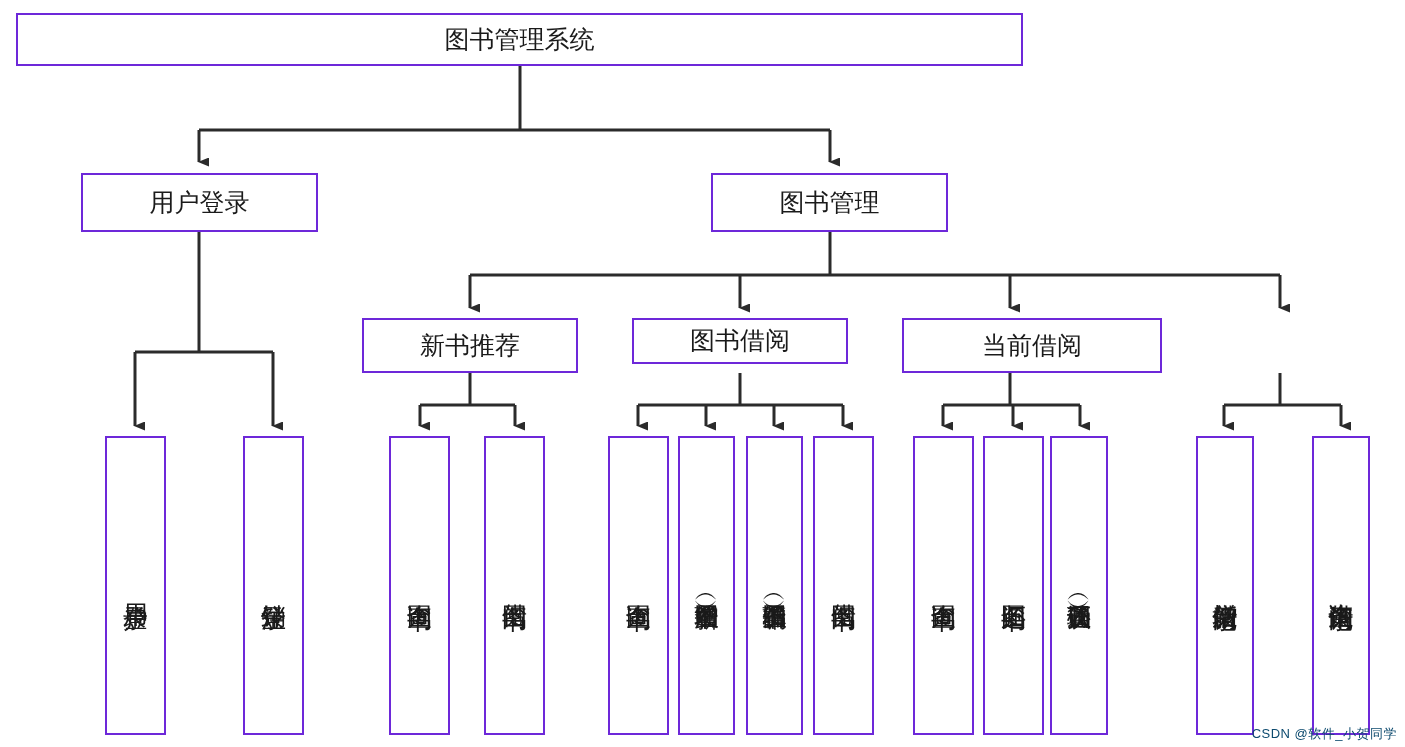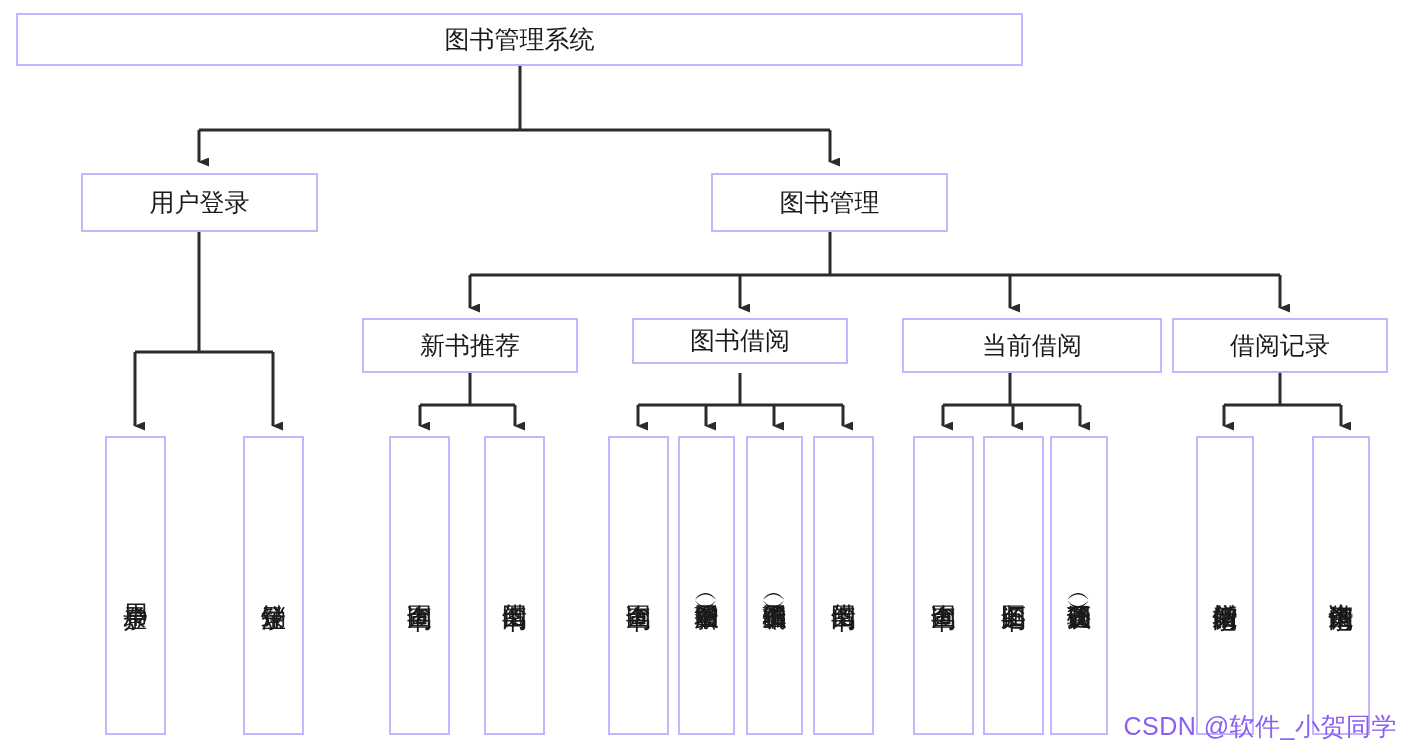--- a/index.html
+++ b/index.html
@@ -22,21 +22,21 @@
   #diagram-svg {
     position: absolute;
     left: 0;
     top: 0;
     width: 1405px;
     height: 747px;
   }
   .node-box {
     position: absolute;
     box-sizing: border-box;
-    border: 2px solid #c4b5fd;
+    border: 2px solid #6d28d9;
     background: #ffffff;
     display: flex;
     align-items: center;
     justify-content: center;
     overflow: hidden;
   }
   .node-label {
     color: #1a1a1a;
     line-height: 1.18;
     white-space: nowrap;
@@ -57,22 +57,22 @@
     white-space: nowrap;
   }
   .node-v.tight .node-label {
     font-size: 24px;
     letter-spacing: 0px;
   }
   #watermark {
     position: absolute;
     right: 8px;
     bottom: 4px;
-    font-size: 25px;
-    color: #8b5cf6;
+    font-size: 13px;
+    color: #0c4a6e;
     letter-spacing: 0.5px;
     white-space: nowrap;
     user-select: none;
   }
 </style>
 </head>
 <body>
 
 <div id="diagram-root">
 
@@ -139,23 +139,20 @@
 
   <div class="node-box node-h" style="left:362px; top:318px; width:216px; height:55px;">
     <span class="node-label">新书推荐</span>
   </div>
   <div class="node-box node-h" style="left:632px; top:318px; width:216px; height:46px;">
     <span class="node-label">图书借阅</span>
   </div>
   <div class="node-box node-h" style="left:902px; top:318px; width:260px; height:55px;">
     <span class="node-label">当前借阅</span>
   </div>
-  <div class="node-box node-h" style="left:1172px; top:318px; width:216px; height:55px;">
-    <span class="node-label">借阅记录</span>
-  </div>
 
   <div class="node-box node-v" style="left:105px; top:436px; width:61px; height:299px;">
     <span class="node-label">用户登录</span>
   </div>
   <div class="node-box node-v" style="left:243px; top:436px; width:61px; height:299px;">
     <span class="node-label">注销登录</span>
   </div>
 
   <div class="node-box node-v" style="left:389px; top:436px; width:61px; height:299px;">
     <span class="node-label">查询图书</span>

